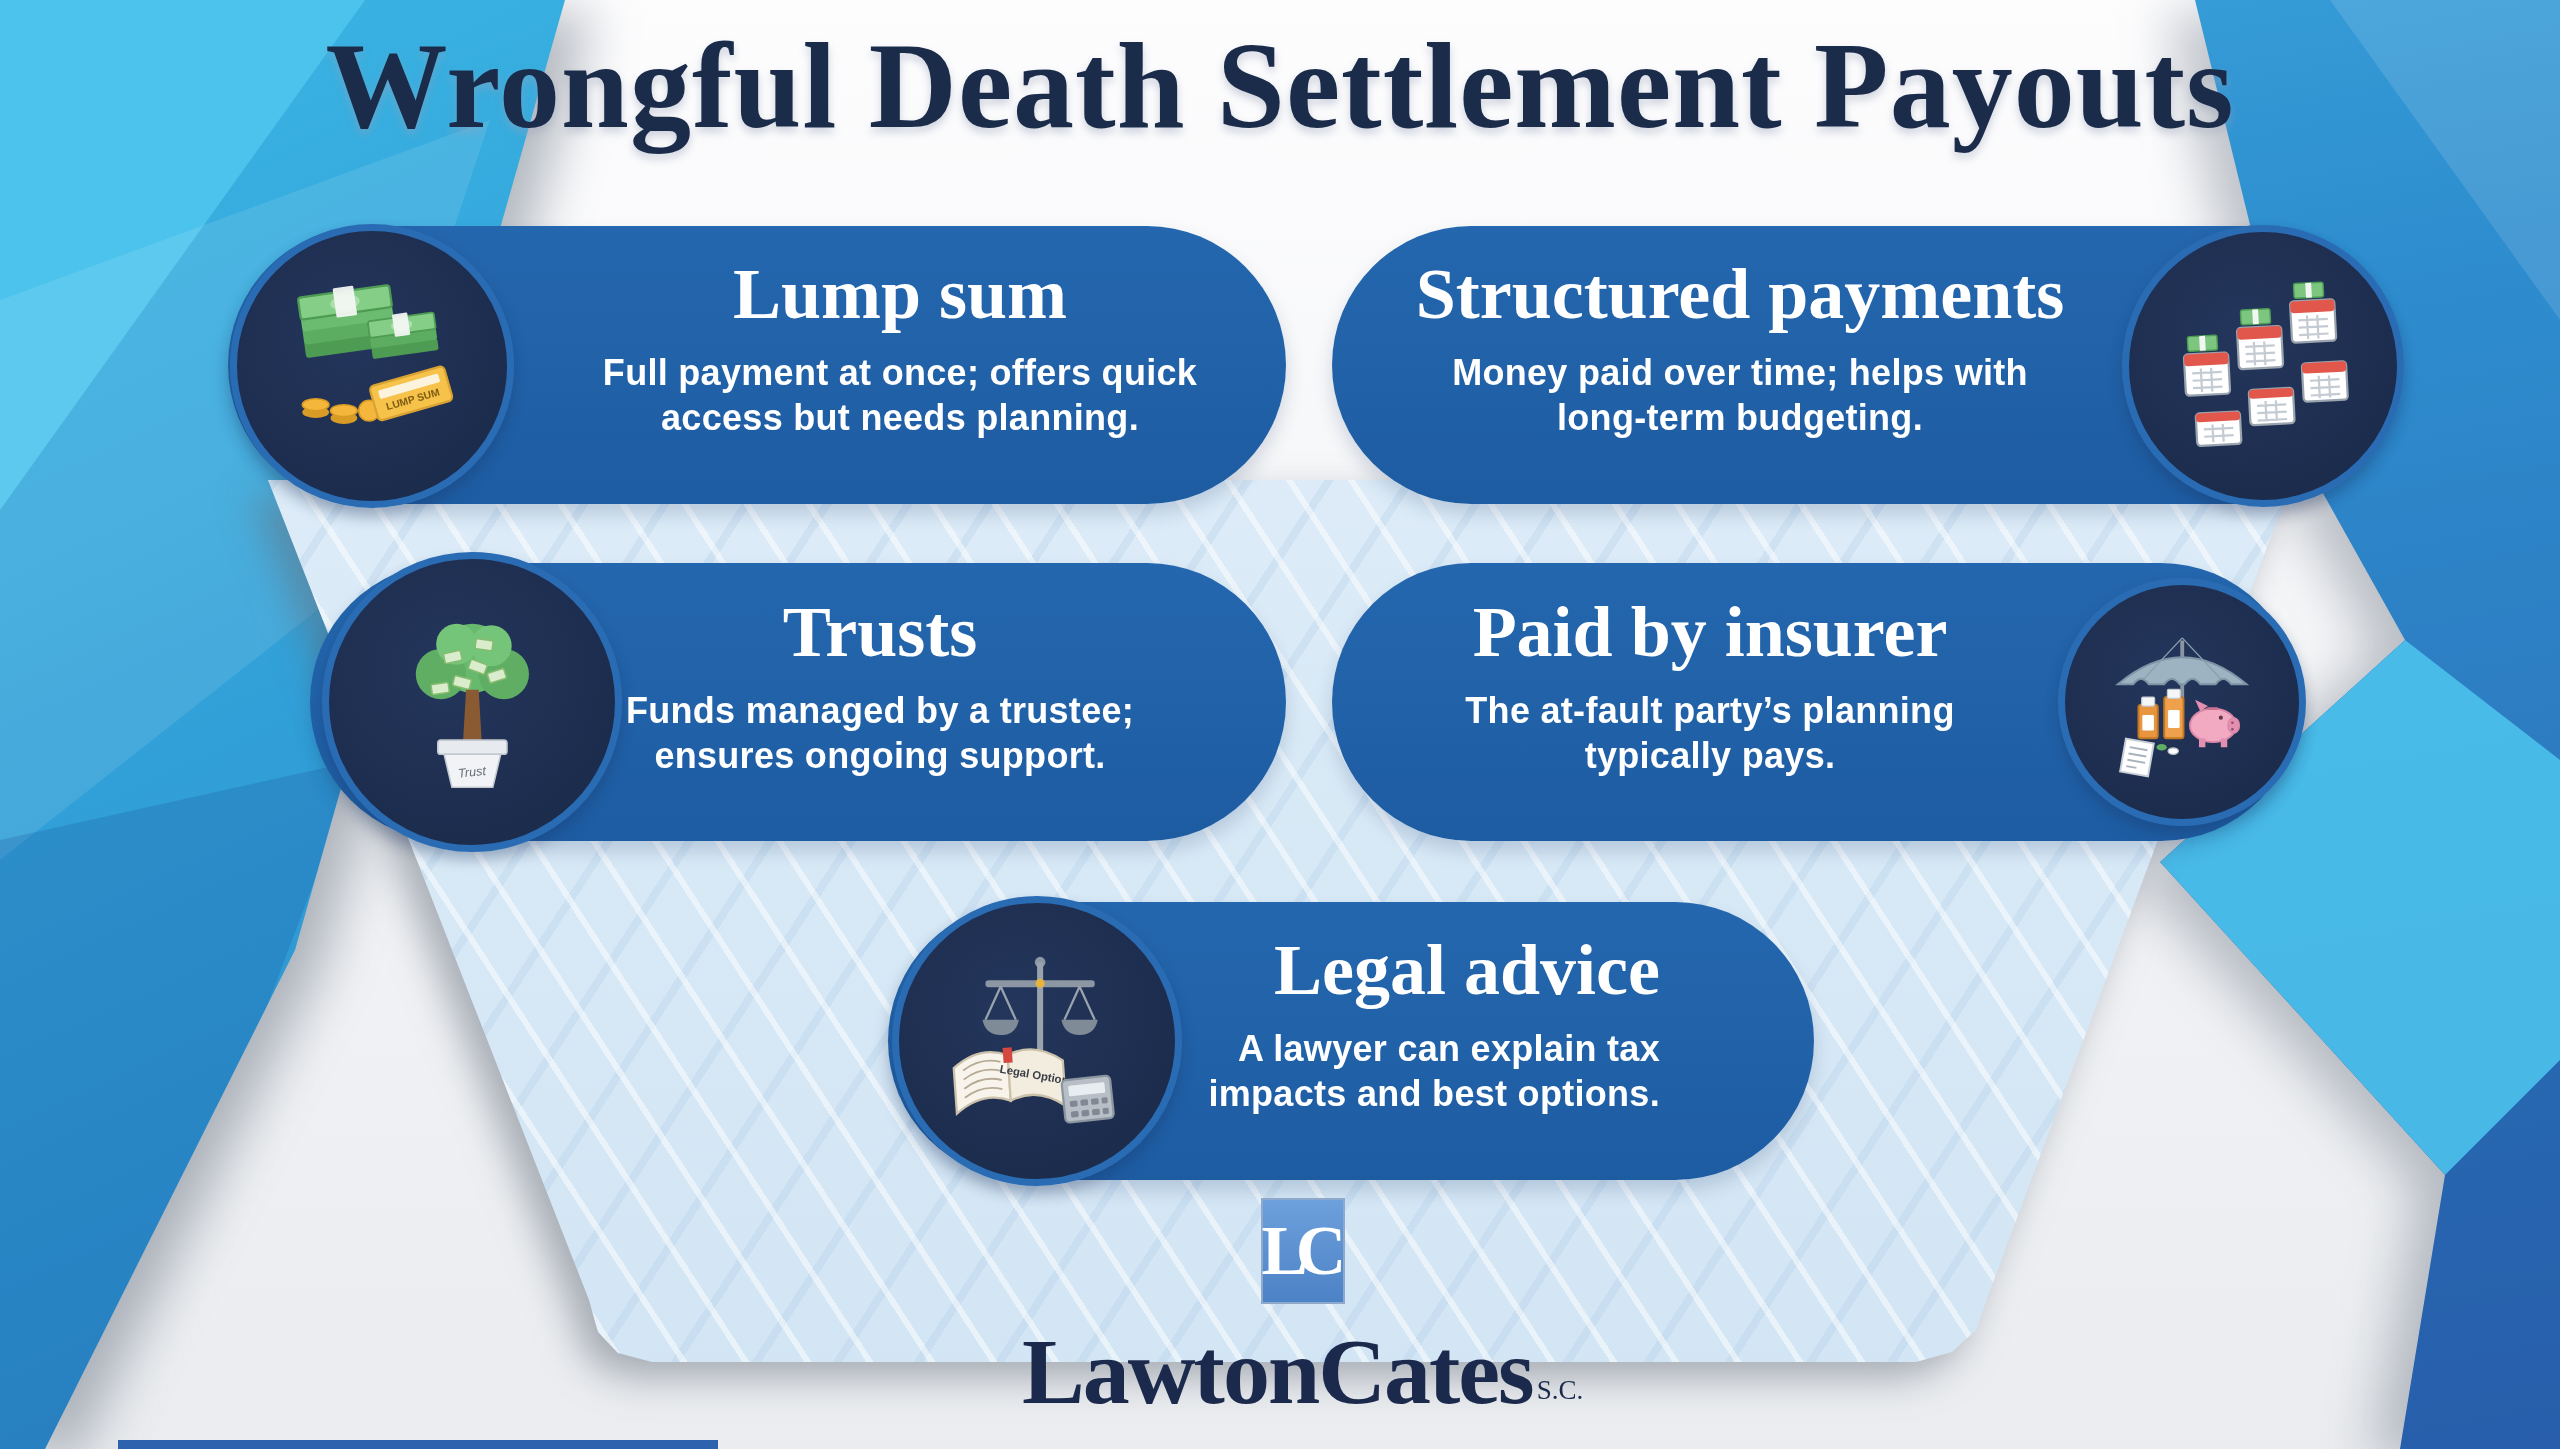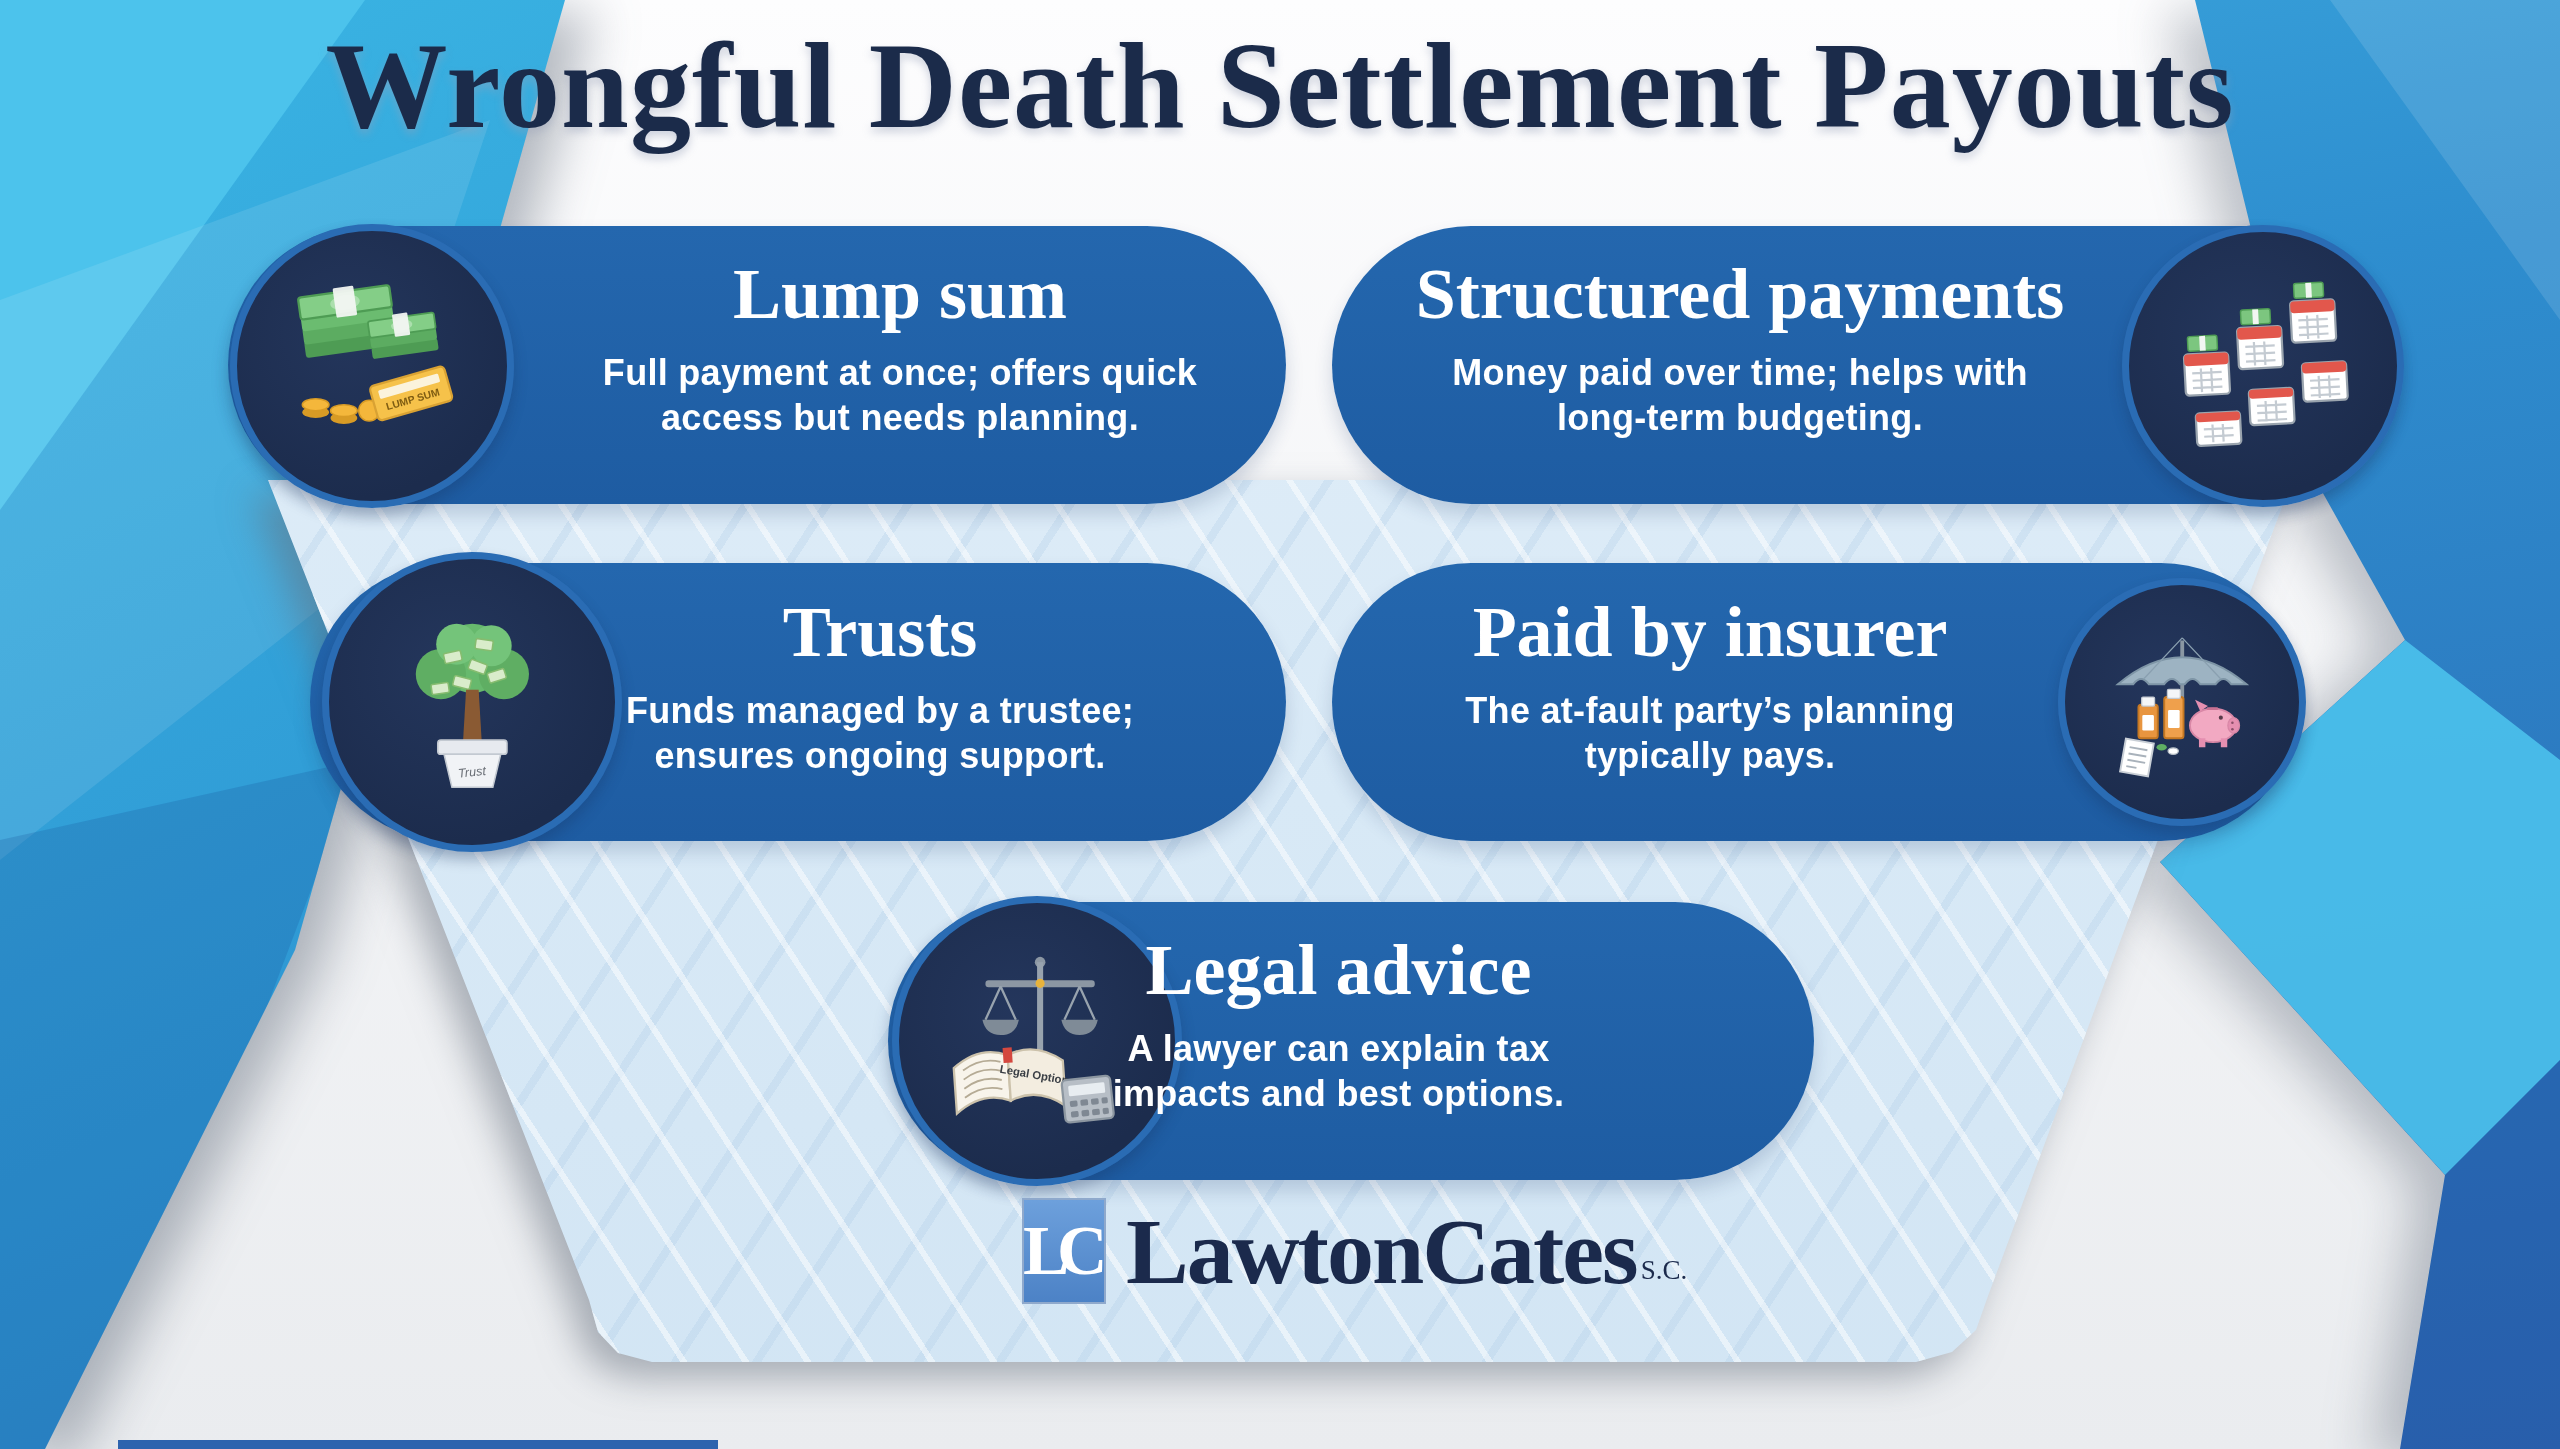--- a/index.html
+++ b/index.html
@@ -121,41 +121,41 @@
 
   .card-text {
     position: absolute; z-index: 4;
     text-align: center;
     color: #FFFFFF;
   }
   .text-lump       { left: 545px;  top: 256px; width: 710px; }
   .text-structured { left: 1365px; top: 256px; width: 750px; }
   .text-trusts     { left: 560px;  top: 594px; width: 640px; }
   .text-insurer    { left: 1370px; top: 594px; width: 680px; }
-  .text-legal      { left: 1081px; top: 932px; width: 515px; }
+  .text-legal      { left: 1145px; top: 932px; width: 515px; text-align: right; }
 
   .card-heading {
     font-family: "Liberation Serif", serif;
     font-weight: 700;
     font-size: 72px;
     line-height: 1.08;
     margin-bottom: 16px;
   }
   .card-body {
     font-size: 36px;
     font-weight: 700;
     line-height: 1.26;
     letter-spacing: .3px;
   }
 
   
   .logo {
     position: absolute; z-index: 5;
     top: 1198px; left: 1022px;
-    display: flex; align-items: center; gap: 20px;
+    display: flex; align-items: center; gap: 20px; flex-direction: column;
   }
   .logo-mark {
     width: 84px; height: 106px;
     background: linear-gradient(180deg, #6DA0DC 0%, #4C82C6 100%);
     border: 2px solid #8FA9CC;
     display: flex; align-items: center; justify-content: center;
     font-family: "Liberation Serif", serif;
     font-weight: 700;
     font-size: 70px;
     color: #FFFFFF;

